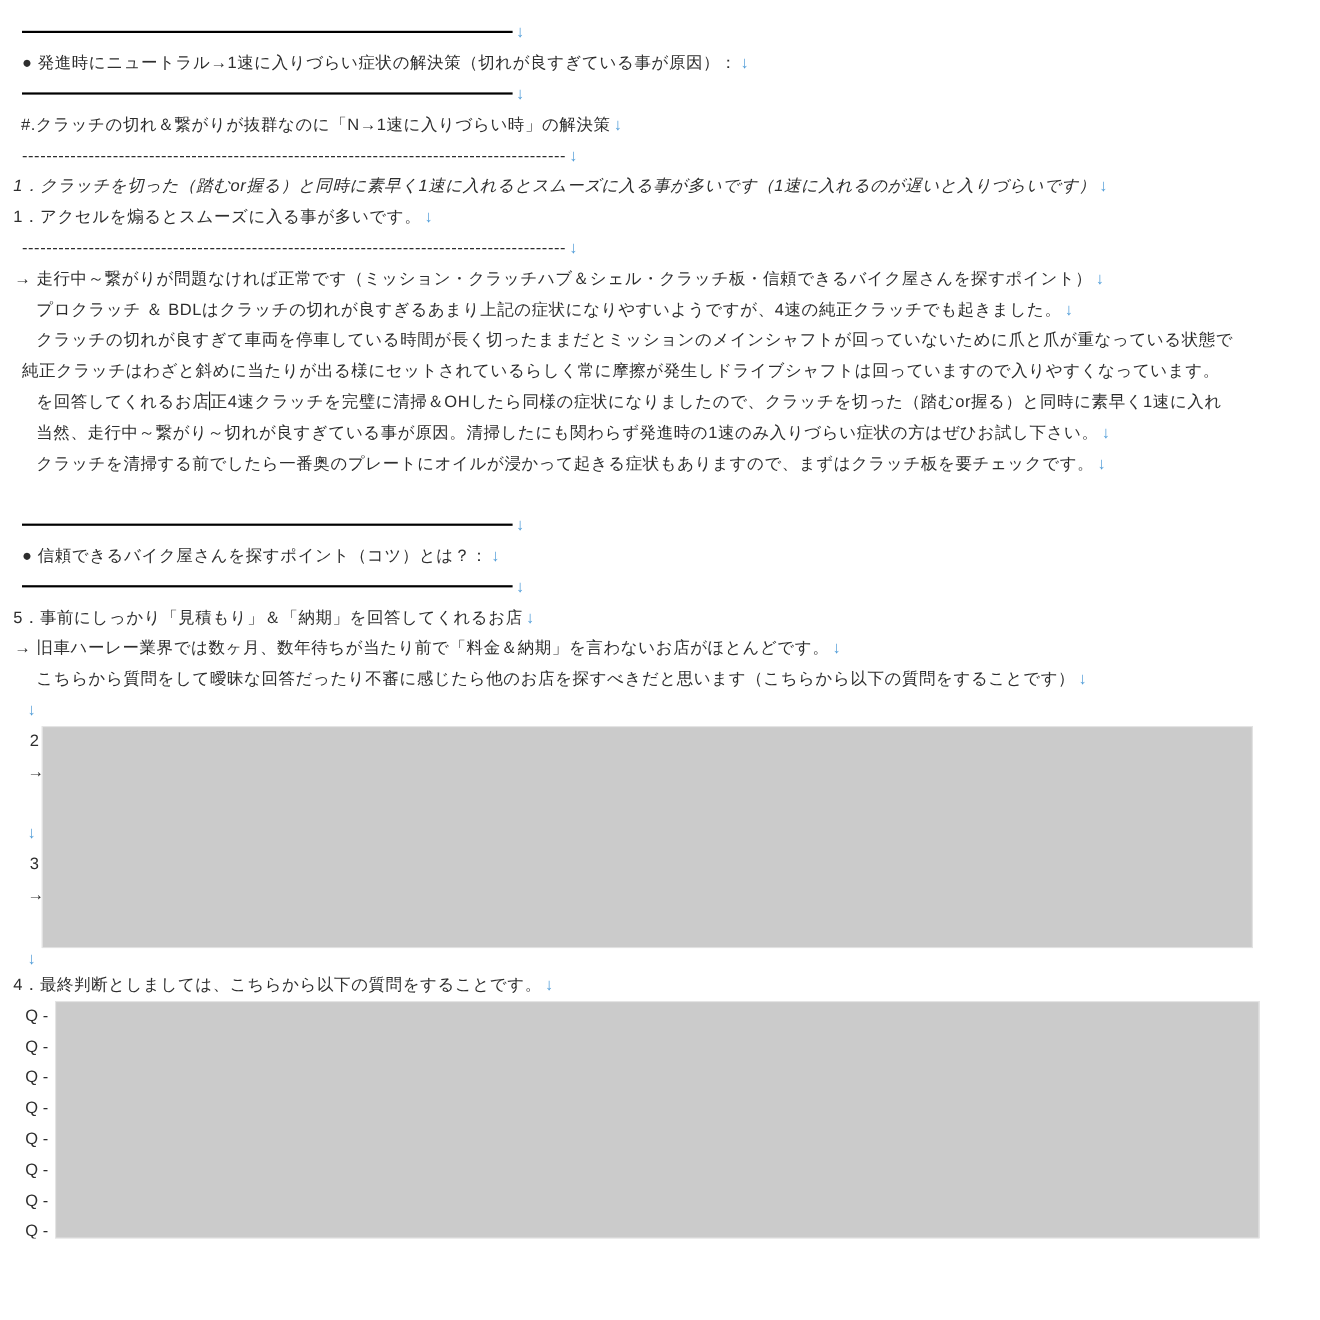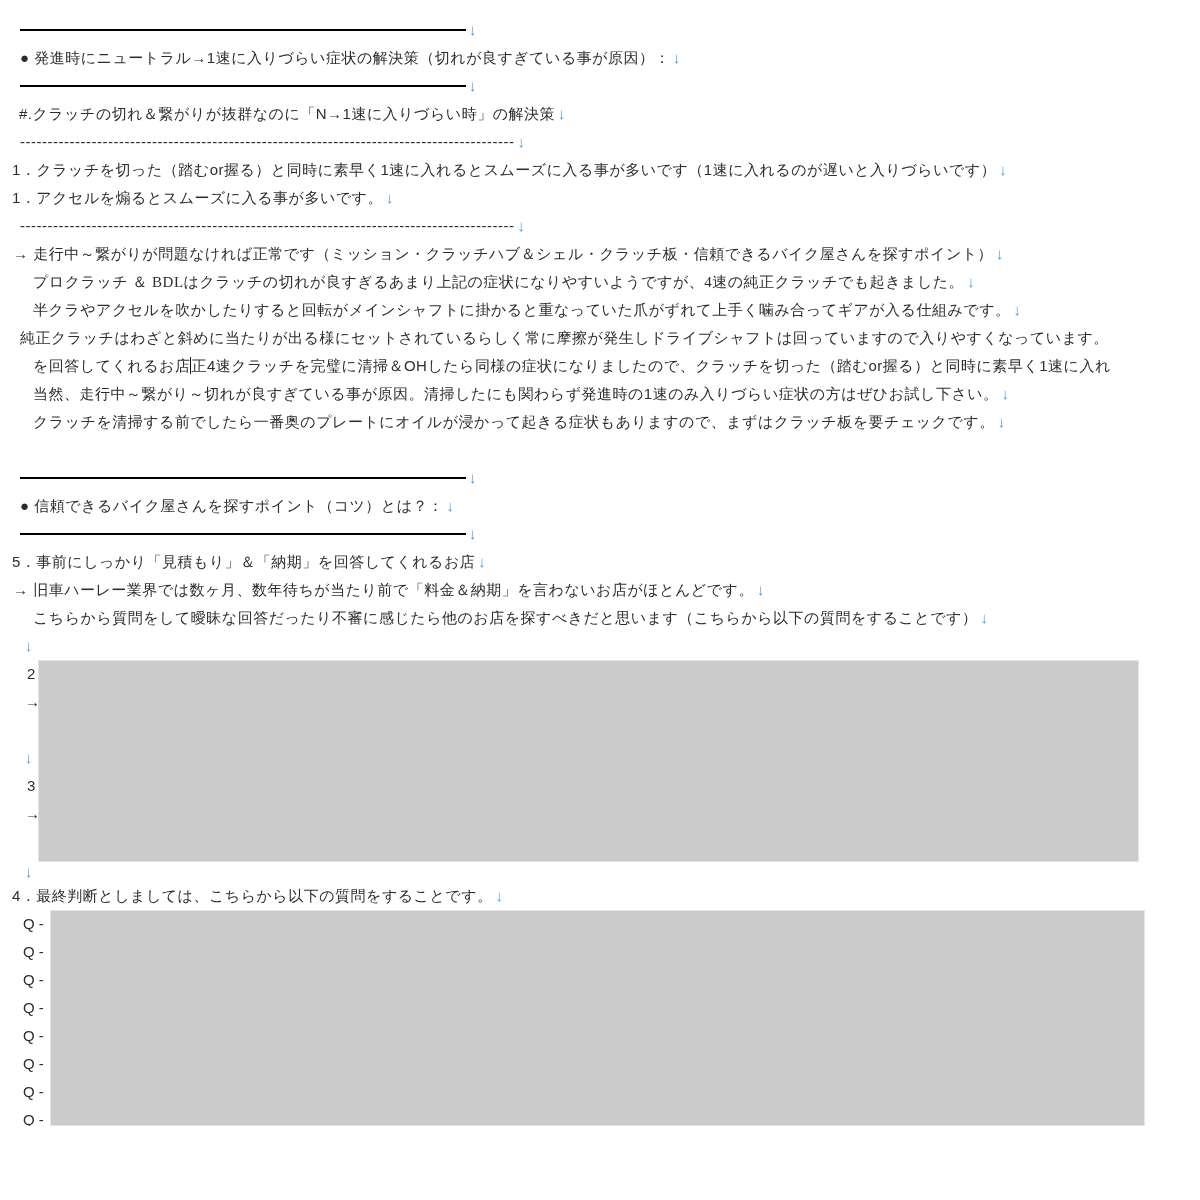--- a/index.html
+++ b/index.html
@@ -63,26 +63,26 @@
 </head>
 <body>
 
 <div class="page" style="background: rgb(255, 255, 255); color: rgb(45, 45, 45);">
   <div id="content">
       <div class="line"><span class="rule-bar"></span><span class="arrow" style="color: rgb(79, 156, 216);">↓</span></div>
       <div class="line" style="margin-left: 0px;"><span class="txt">● 発進時にニュートラル→1速に入りづらい症状の解決策（切れが良すぎている事が原因）：</span><span class="arrow" style="color: rgb(79, 156, 216);">↓</span></div>
       <div class="line"><span class="rule-bar"></span><span class="arrow" style="color: rgb(79, 156, 216);">↓</span></div>
       <div class="line" style="margin-left: -1px;"><span class="txt">#.クラッチの切れ＆繋がりが抜群なのに「N→1速に入りづらい時」の解決策</span><span class="arrow" style="color: rgb(79, 156, 216);">↓</span></div>
       <div class="line"><span class="txt">------------------------------------------------------------------------------------------</span><span class="arrow" style="color: rgb(79, 156, 216);">↓</span></div>
-      <div class="line" style="margin-left: -8px;"><span class="txt">1．クラッチを切った（踏むor握る）と同時に素早く1速に入れるとスムーズに入る事が多いです（1速に入れるのが遅いと入りづらいです）</span><span class="arrow" style="color: rgb(79, 156, 216);">↓</span></div>
+      <div class="line" style="margin-left: -8px; font-style: italic;"><span class="txt">1．クラッチを切った（踏むor握る）と同時に素早く1速に入れるとスムーズに入る事が多いです（1速に入れるのが遅いと入りづらいです）</span><span class="arrow" style="color: rgb(79, 156, 216);">↓</span></div>
       <div class="line" style="margin-left: -8px;"><span class="txt">1．アクセルを煽るとスムーズに入る事が多いです。</span><span class="arrow" style="color: rgb(79, 156, 216);">↓</span></div>
       <div class="line"><span class="txt">------------------------------------------------------------------------------------------</span><span class="arrow" style="color: rgb(79, 156, 216);">↓</span></div>
       <div class="line" style="margin-left: -7px;"><span class="txt">→ 走行中～繋がりが問題なければ正常です（ミッション・クラッチハブ＆シェル・クラッチ板・信頼できるバイク屋さんを探すポイント）</span><span class="arrow" style="color: rgb(79, 156, 216);">↓</span></div>
-      <div class="line" style="margin-left: 13px; font-family: Liberation Serif, serif;"><span class="txt">プロクラッチ ＆ BDLはクラッチの切れが良すぎるあまり上記の症状になりやすいようですが、4速の純正クラッチでも起きました。</span><span class="arrow" style="color: rgb(79, 156, 216);">↓</span></div>
-      <div class="line" style="margin-left: 13px;"><span class="txt">半クラやアクセルを吹かしたりすると回転がメインシャフトに掛かると重なっていた爪がずれて上手く噛み合ってギアが入る仕組みです。</span><span class="arrow" style="color: rgb(79, 156, 216);">↓</span></div>
+      <div class="line" style="margin-left: 13px;"><span class="txt">プロクラッチ ＆ BDLはクラッチの切れが良すぎるあまり上記の症状になりやすいようですが、4速の純正クラッチでも起きました。</span><span class="arrow" style="color: rgb(79, 156, 216);">↓</span></div>
+      <div class="line" style="margin-left: 13px;"><span class="txt">クラッチの切れが良すぎて車両を停車している時間が長く切ったままだとミッションのメインシャフトが回っていないために爪と爪が重なっている状態で</span></div>
       <div class="line" style=""><span class="txt">純正クラッチはわざと斜めに当たりが出る様にセットされているらしく常に摩擦が発生しドライブシャフトは回っていますので入りやすくなっています。</span></div>
       <div class="line" style="margin-left: 13px;"><span class="txt"><span>を回答してくれるお店</span><span class="caret"></span><span>正4速クラッチを完璧に清掃＆OHしたら同様の症状になりましたので、クラッチを切った（踏むor握る）と同時に素早く1速に入れ</span></span></div>
       <div class="line" style="margin-left: 13px;"><span class="txt">当然、走行中～繋がり～切れが良すぎている事が原因。清掃したにも関わらず発進時の1速のみ入りづらい症状の方はぜひお試し下さい。</span><span class="arrow" style="color: rgb(79, 156, 216);">↓</span></div>
       <div class="line" style="margin-left: 13px;"><span class="txt">クラッチを清掃する前でしたら一番奥のプレートにオイルが浸かって起きる症状もありますので、まずはクラッチ板を要チェックです。</span><span class="arrow" style="color: rgb(79, 156, 216);">↓</span></div>
       <div class="line"></div>
       <div class="line"><span class="rule-bar"></span><span class="arrow" style="color: rgb(79, 156, 216);">↓</span></div>
       <div class="line" style="margin-left: 0px;"><span class="txt">● 信頼できるバイク屋さんを探すポイント（コツ）とは？：</span><span class="arrow" style="color: rgb(79, 156, 216);">↓</span></div>
       <div class="line"><span class="rule-bar"></span><span class="arrow" style="color: rgb(79, 156, 216);">↓</span></div>
       <div class="line" style="margin-left: -8px;"><span class="txt">5．事前にしっかり「見積もり」＆「納期」を回答してくれるお店</span><span class="arrow" style="color: rgb(79, 156, 216);">↓</span></div>
       <div class="line" style="margin-left: -7px;"><span class="txt">→ 旧車ハーレー業界では数ヶ月、数年待ちが当たり前で「料金＆納期」を言わないお店がほとんどです。</span><span class="arrow" style="color: rgb(79, 156, 216);">↓</span></div>

